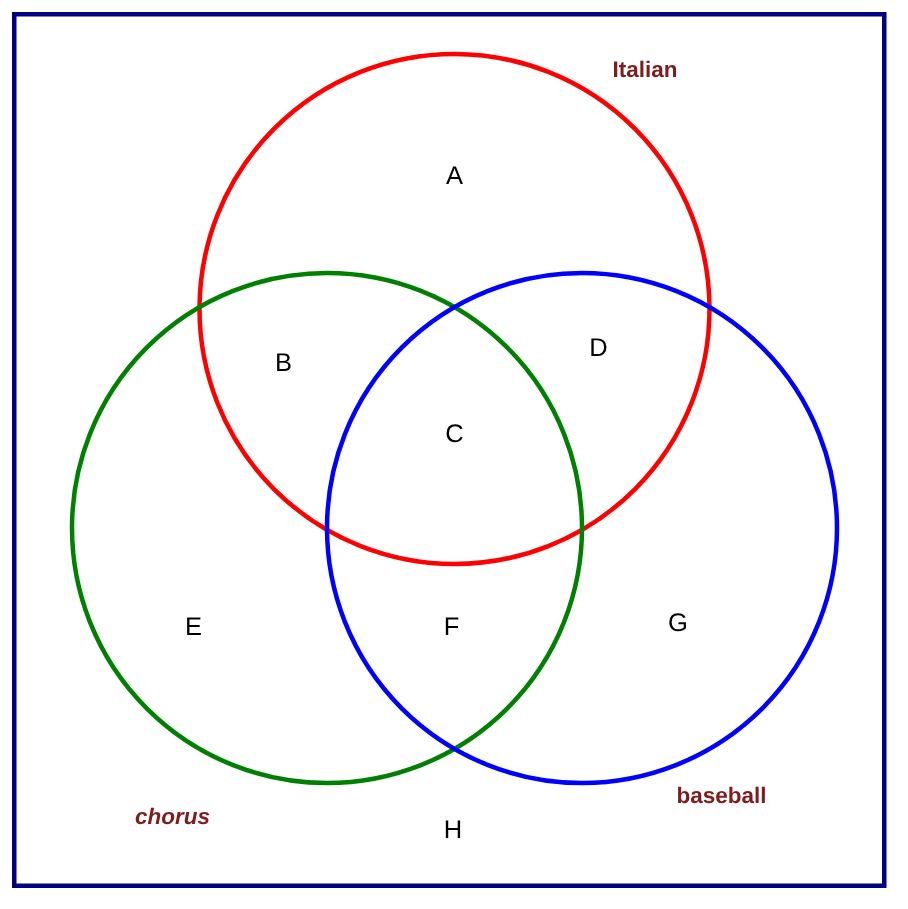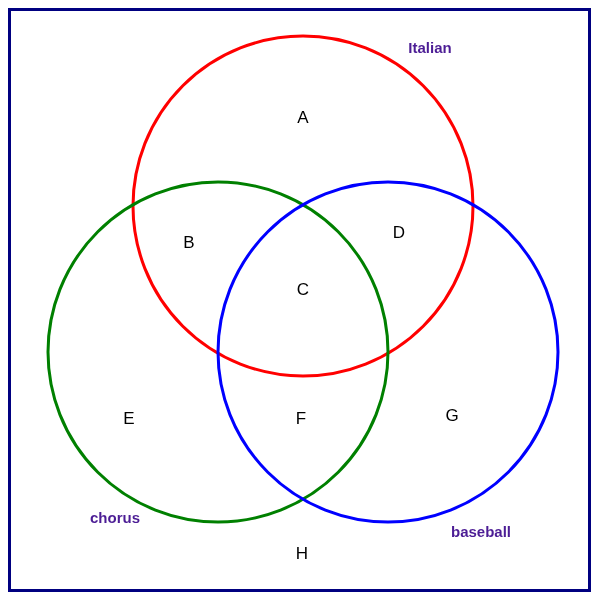--- a/index.html
+++ b/index.html
@@ -43,21 +43,21 @@
     color: #000000;
     transform: translate(-50%, -50%);
     white-space: nowrap;
     line-height: 1;
   }
   .set-label {
     position: absolute;
     font-family: "Liberation Sans", sans-serif;
     font-size: 15px;
     font-weight: bold;
-    color: #4c1d95;
+    color: #7f1d1d;
     transform: translate(-50%, -50%);
     white-space: nowrap;
     line-height: 1;
   }
 </style>
 </head>
 <body>
 
 <div id="canvas" style="background: rgb(255, 255, 255);">
 
@@ -72,16 +72,16 @@
   <div class="region-label" style="left: 303px; top: 117px;">A</div>
   <div class="region-label" style="left: 189px; top: 242px;">B</div>
   <div class="region-label" style="left: 303px; top: 289px;">C</div>
   <div class="region-label" style="left: 399px; top: 232px;">D</div>
   <div class="region-label" style="left: 129px; top: 418px;">E</div>
   <div class="region-label" style="left: 301px; top: 418px;">F</div>
   <div class="region-label" style="left: 452px; top: 415px;">G</div>
   <div class="region-label" style="left: 302px; top: 553px;">H</div>
 
   <div class="set-label" style="left: 430px; top: 47px;">Italian</div>
-  <div class="set-label" style="left: 115px; top: 517px;">chorus</div>
+  <div class="set-label" style="left: 115px; top: 545px; font-style: italic;">chorus</div>
   <div class="set-label" style="left: 481px; top: 531px;">baseball</div>
 
 </div>
 
 </body></html>

